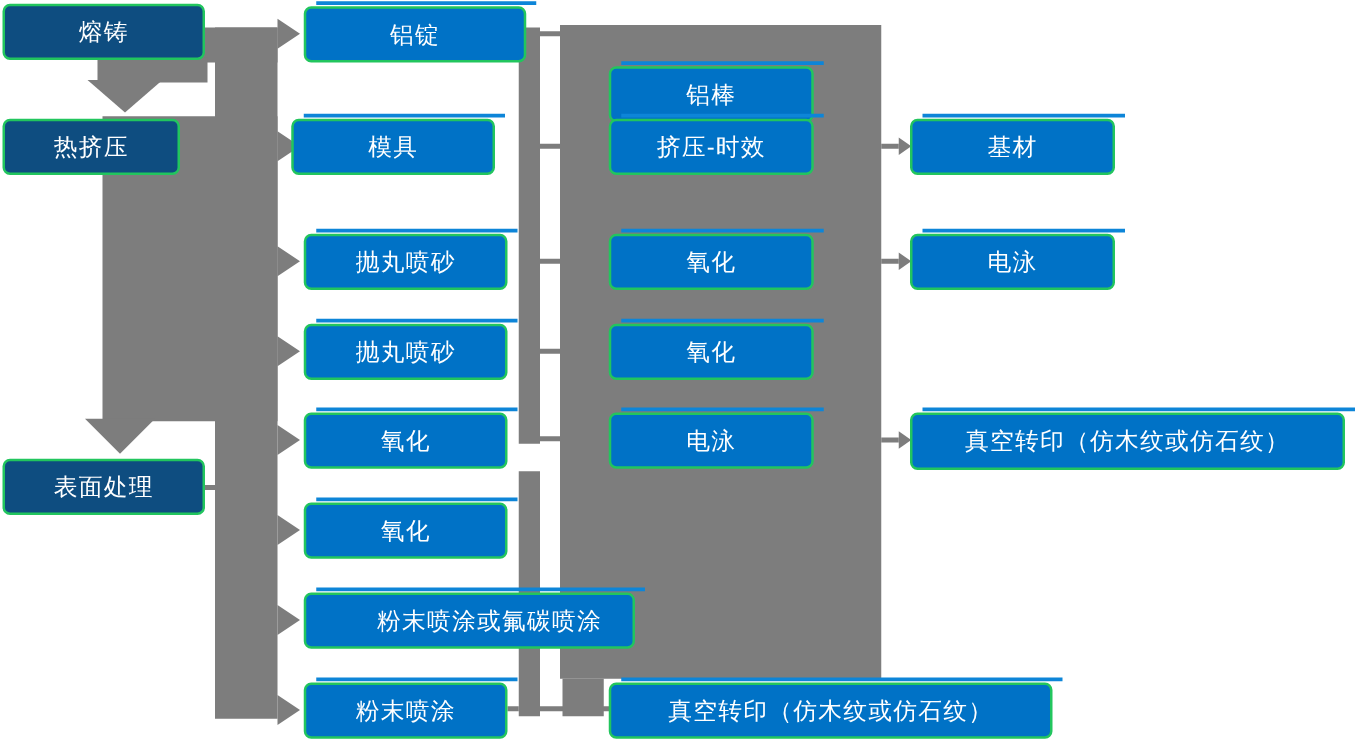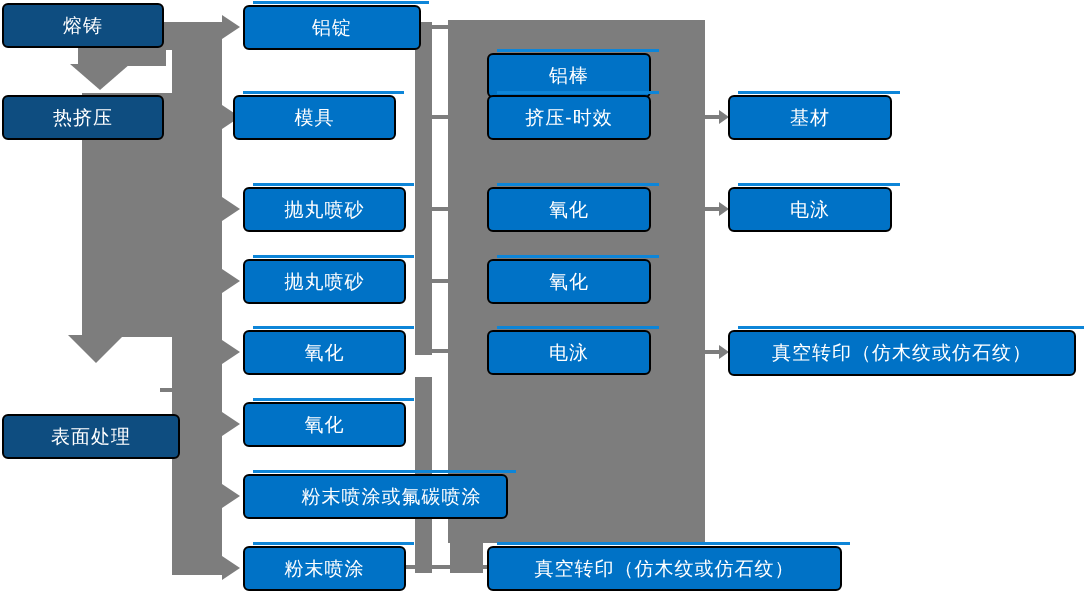--- a/index.html
+++ b/index.html
@@ -7,21 +7,21 @@
 
   
   .g{position:absolute;background:var(--gray,#7d7d7d);}
   .tri{position:absolute;width:0;height:0;}
   .tri-down-big{border-left:30px solid transparent;border-right:30px solid transparent;border-top:26px solid var(--gray,#7d7d7d);}
   .tri-down-sm{border-left:28px solid transparent;border-right:28px solid transparent;border-top:28px solid var(--gray,#7d7d7d);}
   .tri-right-big{border-top:12px solid transparent;border-bottom:12px solid transparent;border-left:18px solid var(--gray,#7d7d7d);}
   .tri-right-sm{border-top:7px solid transparent;border-bottom:7px solid transparent;border-left:10px solid var(--gray,#7d7d7d);}
 
   
-  .node{position:absolute;height:45px;border:2px solid #000000;border-radius:6px;
+  .node{position:absolute;height:45px;border:2px solid #22c55e;border-radius:6px;
         display:flex;align-items:center;justify-content:center;
         color:#ffffff;font-size:19px;letter-spacing:1px;box-sizing:border-box;}
   .bright{background:var(--bright,#0072c6);}
   .dark{background:var(--dark,#0e4d80);}
   .bright::before{content:"";position:absolute;left:8px;right:-10px;top:-6px;height:3px;
         background:var(--accent,#0d85d8);}
 </style>
 </head>
 <body>
 
@@ -60,24 +60,24 @@
   <div class="g" style="left:705px;top:115px;width:14px;height:4px;"></div>
   <div class="tri tri-right-sm" style="left:719px;top:110px;"></div>
   <div class="g" style="left:705px;top:207px;width:14px;height:4px;"></div>
   <div class="tri tri-right-sm" style="left:719px;top:202px;"></div>
   <div class="g" style="left:705px;top:350px;width:14px;height:4px;"></div>
   <div class="tri tri-right-sm" style="left:719px;top:345px;"></div>
 
   <div class="node dark" style="left:2px;top:3px;width:162px;">
       <span>熔铸</span>
     </div>
-  <div class="node dark" style="left:2px;top:95px;width:162px;justify-content:center;">
+  <div class="node dark" style="left:2px;top:95px;width:142px;justify-content:center;">
       <span>热挤压</span>
     </div>
-  <div class="node dark" style="left:2px;top:367px;width:178px;margin-top:47px;">
+  <div class="node dark" style="left:2px;top:367px;width:162px;">
       <span>表面处理</span>
     </div>
 
   <div class="node bright" style="left:243px;top:5px;width:178px;">
       <span>铝锭</span>
     </div>
   <div class="node bright" style="left:233px;top:95px;width:163px;">
       <span>模具</span>
     </div>
   <div class="node bright" style="left:243px;top:187px;width:163px;">

